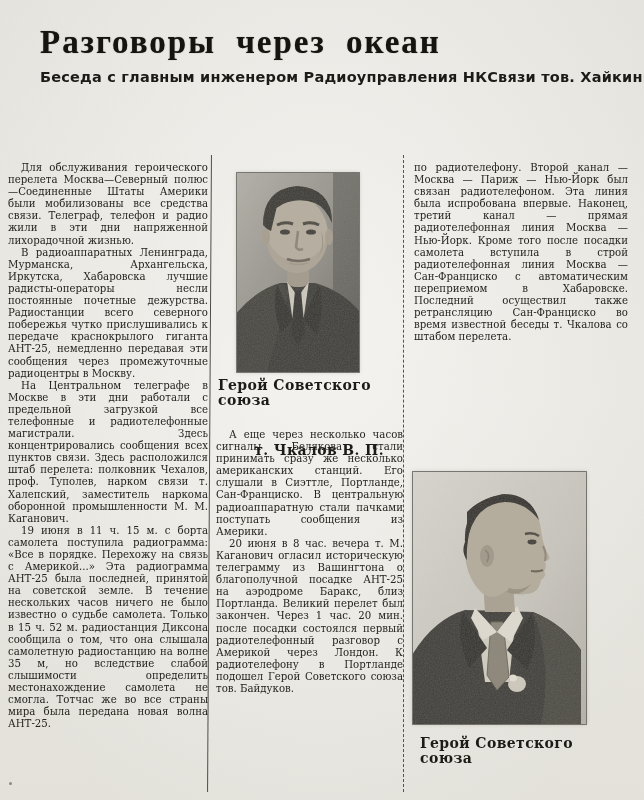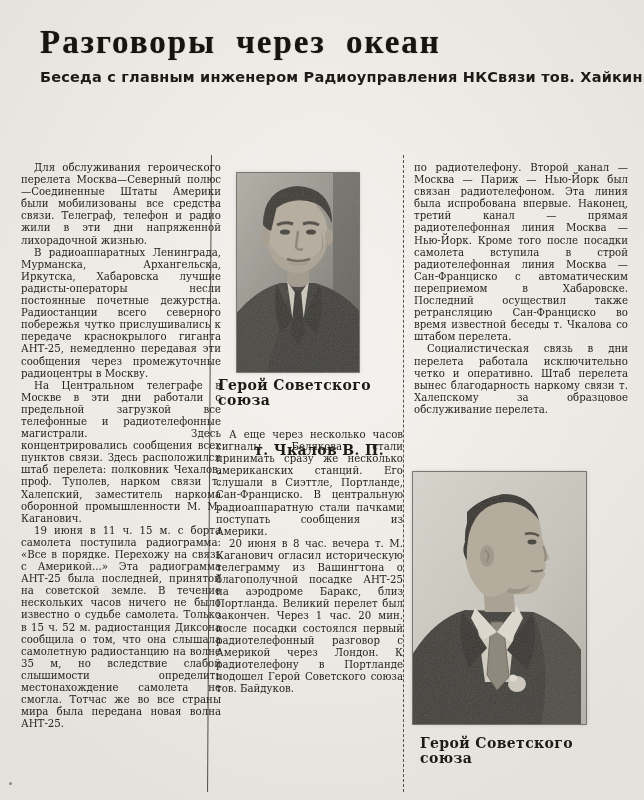--- a/index.html
+++ b/index.html
@@ -40,21 +40,21 @@
   }
   .coltext{
     position:absolute;
     text-align:justify;
     font-size:10.2px;
     line-height:12.1px;
     color:#26241f;
   }
   .coltext p{margin:0;}
   .coltext p.indent{text-indent:13px;}
-  .col1{left:21px;top:162px;width:200px;}
+  .col1{left:8px;top:162px;width:200px;}
   .col2{left:216px;top:429px;width:187px;}
   .col3{left:414px;top:162px;width:214px;}
   .rule-solid{
     position:absolute;left:209px;top:155px;height:637px;width:0;
     border-left:1.5px solid #504d47;
     transform:rotate(0.35deg);
   }
   .rule-dashed{
     position:absolute;left:403px;top:155px;height:637px;width:0;
     border-left:1.5px dashed #55524b;
@@ -159,21 +159,20 @@
     <div class="line2">т. Чкалов В. П.</div>
   </div>
 
   <div class="coltext col2">
     <p class="indent">А еще через несколько часов сигналы Белякова стали принимать сразу же несколько американских станций. Его слушали в Сиэттле, Портланде, Сан-Франциско. В центральную радиоаппаратную стали пачками поступать сообщения из Америки.</p>
     <p class="indent">20 июня в 8 час. вечера т. М. Каганович огласил историческую телеграмму из Вашингтона о благополучной посадке АНТ-25 на аэродроме Баракс, близ Портланда. Великий перелет был закончен. Через 1 час. 20 мин. после посадки состоялся первый радиотелефонный разговор с Америкой через Лондон. К радиотелефону в Портланде подошел Герой Советского союза тов. Байдуков.</p>
   </div>
 
   <div class="coltext col3">
     <p>по радиотелефону. Второй канал — Москва — Париж — Нью-Йорк был связан радиотелефоном. Эта линия была испробована впервые. Наконец, третий канал — прямая радиотелефонная линия Москва — Нью-Йорк. Кроме того после посадки самолета вступила в строй радиотелефонная линия Москва — Сан-Франциско с автоматическим переприемом в Хабаровске. Последний осуществил также ретрансляцию Сан-Франциско во время известной беседы т. Чкалова со штабом перелета.</p>
-    <p class="indent">Социалистическая связь в дни перелета работала исключительно четко и оперативно. Штаб перелета вынес благодарность наркому связи т. Халепскому за образцовое обслуживание перелета.</p>
   </div>
 
   <div class="photo photo2">
     <svg width="173" height="252" viewBox="0 0 173 252" xmlns="http://www.w3.org/2000/svg">
       <defs>
         <linearGradient id="bg2" x1="0" y1="0" x2="1" y2="1">
           <stop offset="0" stop-color="#d9d6cf"></stop>
           <stop offset="0.6" stop-color="#c8c5bd"></stop>
           <stop offset="1" stop-color="#b5b2aa"></stop>
         </linearGradient>

